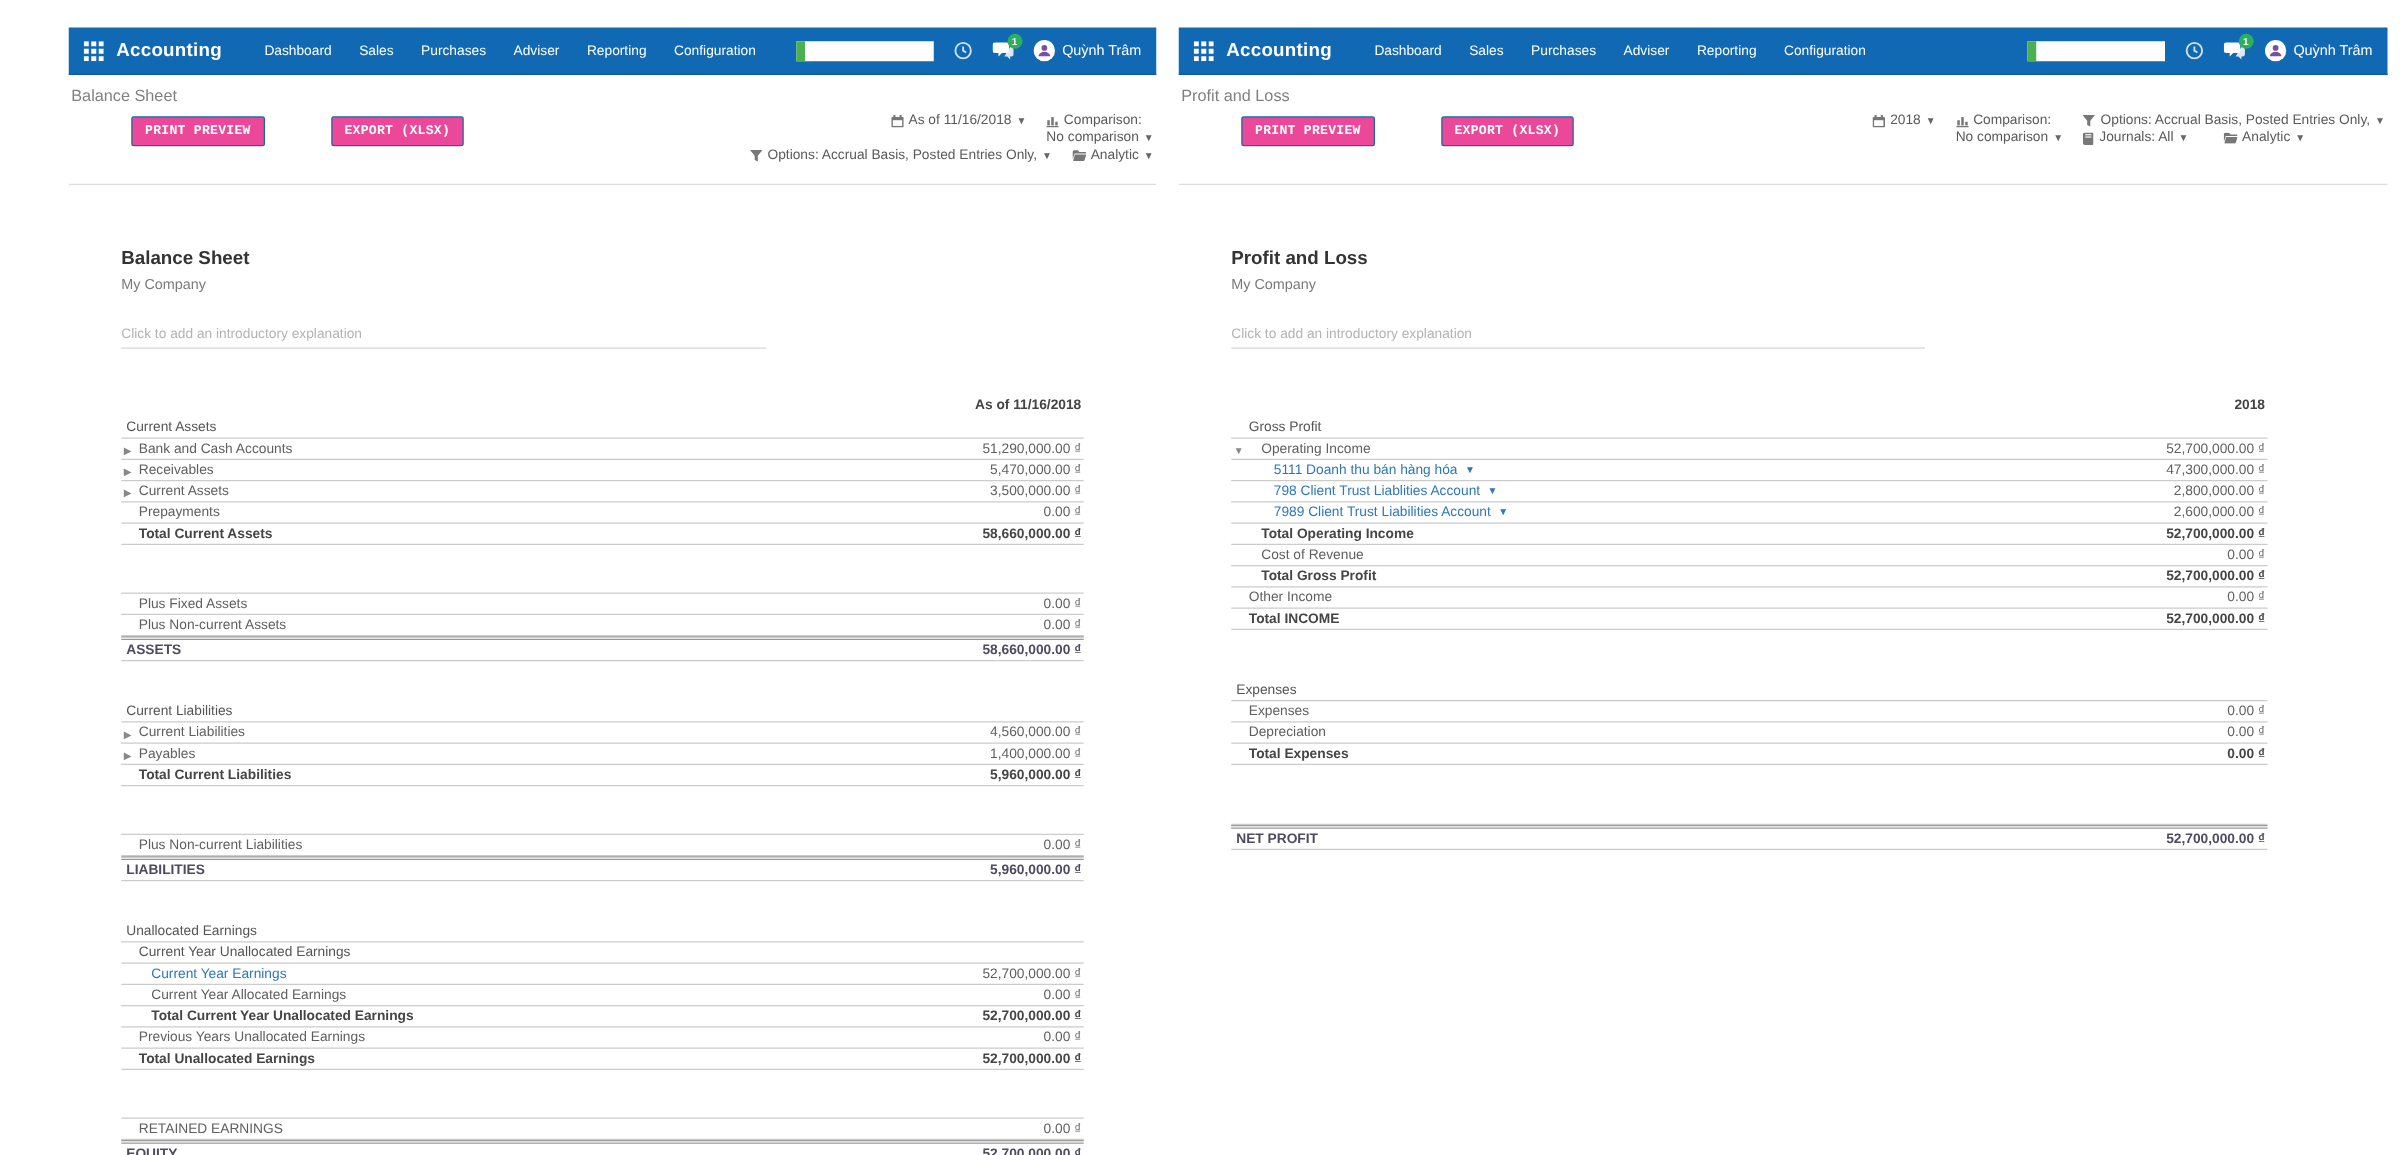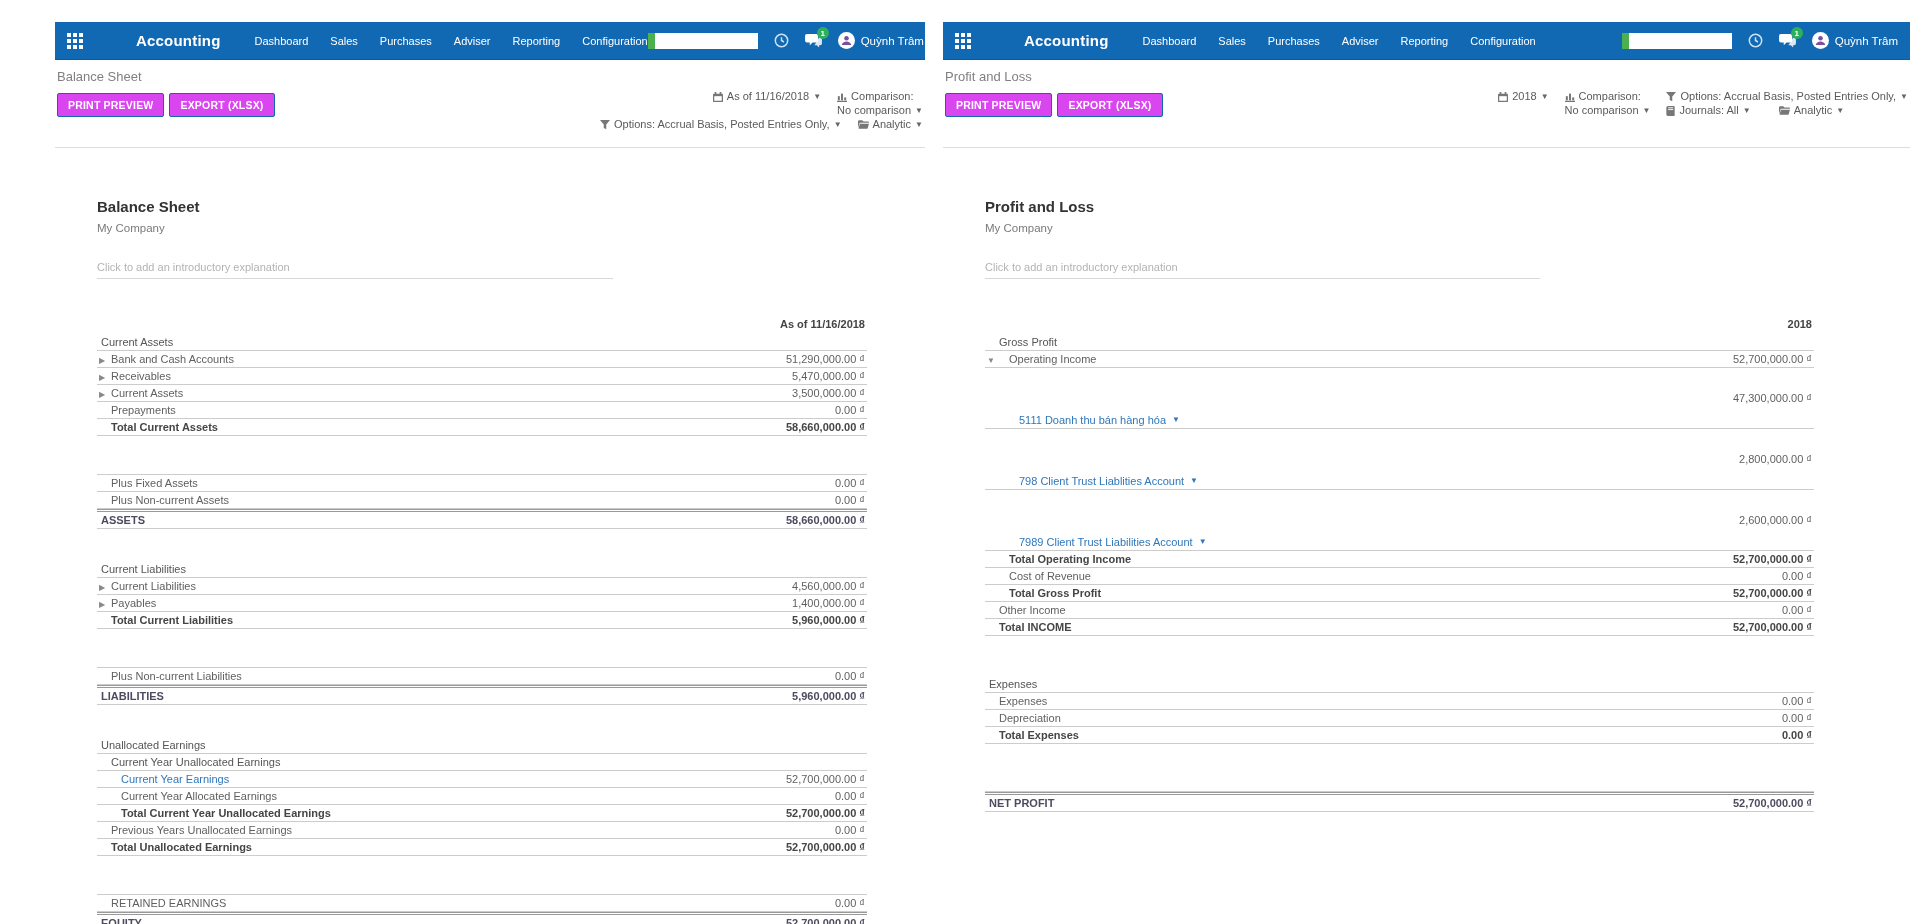--- a/index.html
+++ b/index.html
@@ -11,21 +11,21 @@
   .panel { position:absolute; top:22px; background:#fff; }
   #panel-left  { left:55px;  width:870px; }
   #panel-right { left:943px; width:967px; }
 
   
   .navbar {
     height:38px; background:#1168b3; border-bottom:1px solid #0d5a9e;
     display:flex; align-items:center; padding:0 12px; color:#fff; white-space:nowrap;
   }
   .grid-ic { display:inline-flex; margin-right:10px; }
-  .brand { font-size:15px; font-weight:bold; letter-spacing:.2px; margin-right:34px;margin-left:43px; }
+  .brand { font-size:15px; font-weight:bold; letter-spacing:.2px; margin-right:34px; }
   .nav-menu { display:flex; gap:22px; font-size:11px; }
   .nav-menu span { cursor:pointer; }
   .nav-right { margin-left:auto; display:flex; align-items:center; gap:16px; }
   .search-box {
     width:110px; height:16px; background:#fff; border:none; outline:none;
     border-left:7px solid #4caf50; font-size:10px; padding:0 4px; color:#333;
   }
   .icon-btn { position:relative; display:inline-flex; align-items:center; cursor:pointer; }
   .badge {
     position:absolute; top:-6px; right:-7px; background:#2eaf5d; color:#fff;
@@ -36,23 +36,23 @@
   .avatar {
     width:17px; height:17px; border-radius:50%; background:#fff;
     display:flex; align-items:center; justify-content:center;
   }
 
   
   .control-bar { position:relative; padding:9px 2px 14px 2px; border-bottom:1px solid #ddd; min-height:88px; }
   .breadcrumb { font-size:13px; color:#808080; margin-bottom:9px; cursor:pointer; }
   .btn-row { display:flex; gap:5px; }
   .btn {
-    background:#d946ef; color:#fff; border:1px solid #1368ab; border-radius:2px;
+    background:#ec4899; color:#fff; border:1px solid #1368ab; border-radius:2px;
     font-size:10.5px; font-weight:bold; padding:5px 10px; cursor:pointer;
-    font-family:Liberation Sans, sans-serif; letter-spacing:.2px;
+    font-family:Liberation Mono, monospace; letter-spacing:.2px;margin-left:48px;
   }
   .filters { position:absolute; right:2px; top:30px; font-size:11px; color:#5a5a5a; }
   .filter-line { display:flex; justify-content:flex-end; align-items:flex-start; gap:16px; margin-bottom:1px; }
   .filter-item { display:inline-flex; align-items:center; gap:4px; cursor:pointer; white-space:nowrap; line-height:13px; }
   .filter-col { display:flex; flex-direction:column; align-items:flex-start; gap:1px; }
   .f-caret { font-size:8px; color:#666; }
   .f-ic { color:#777; flex:none; }
 
   
   .sheet { padding:50px 58px 30px 42px; }
@@ -71,21 +71,21 @@
   }
   .trow.colheader { border-bottom:none; justify-content:flex-end; font-weight:bold; color:#444; padding-bottom:4px; }
   .trow.section { color:#555; }
   .trow.total { font-weight:bold; color:#454545; }
   .trow.grand { font-weight:bold; color:#4f4a5f; border-top:3px double #999; }
   .trow.link .lab { color:#2e77ba; cursor:pointer; }
   .trow.spacer { border-bottom:none; }
   .trow.spacer.line { border-bottom:1px solid #ccc; }
   .lab { display:inline-flex; align-items:center; gap:4px; }
   .lvl0 { padding-left:4px; } .lvl1 { padding-left:14px; }
-  .lvl2 { padding-left:24px; } .lvl3 { padding-left:34px;margin-top:44px; }
+  .lvl2 { padding-left:24px; } .lvl3 { padding-left:34px; }
   .caret-ic { position:absolute; left:2px; top:4px; font-size:8px; color:#888; cursor:pointer; }
   .drop-caret { font-size:8px; color:#2e77ba; margin-left:2px; cursor:pointer; }
   .val { white-space:nowrap; }
 </style>
 </head>
 <body>
 
 <div class="panel" id="panel-left">
   <div class="navbar">
     <span class="grid-ic">

